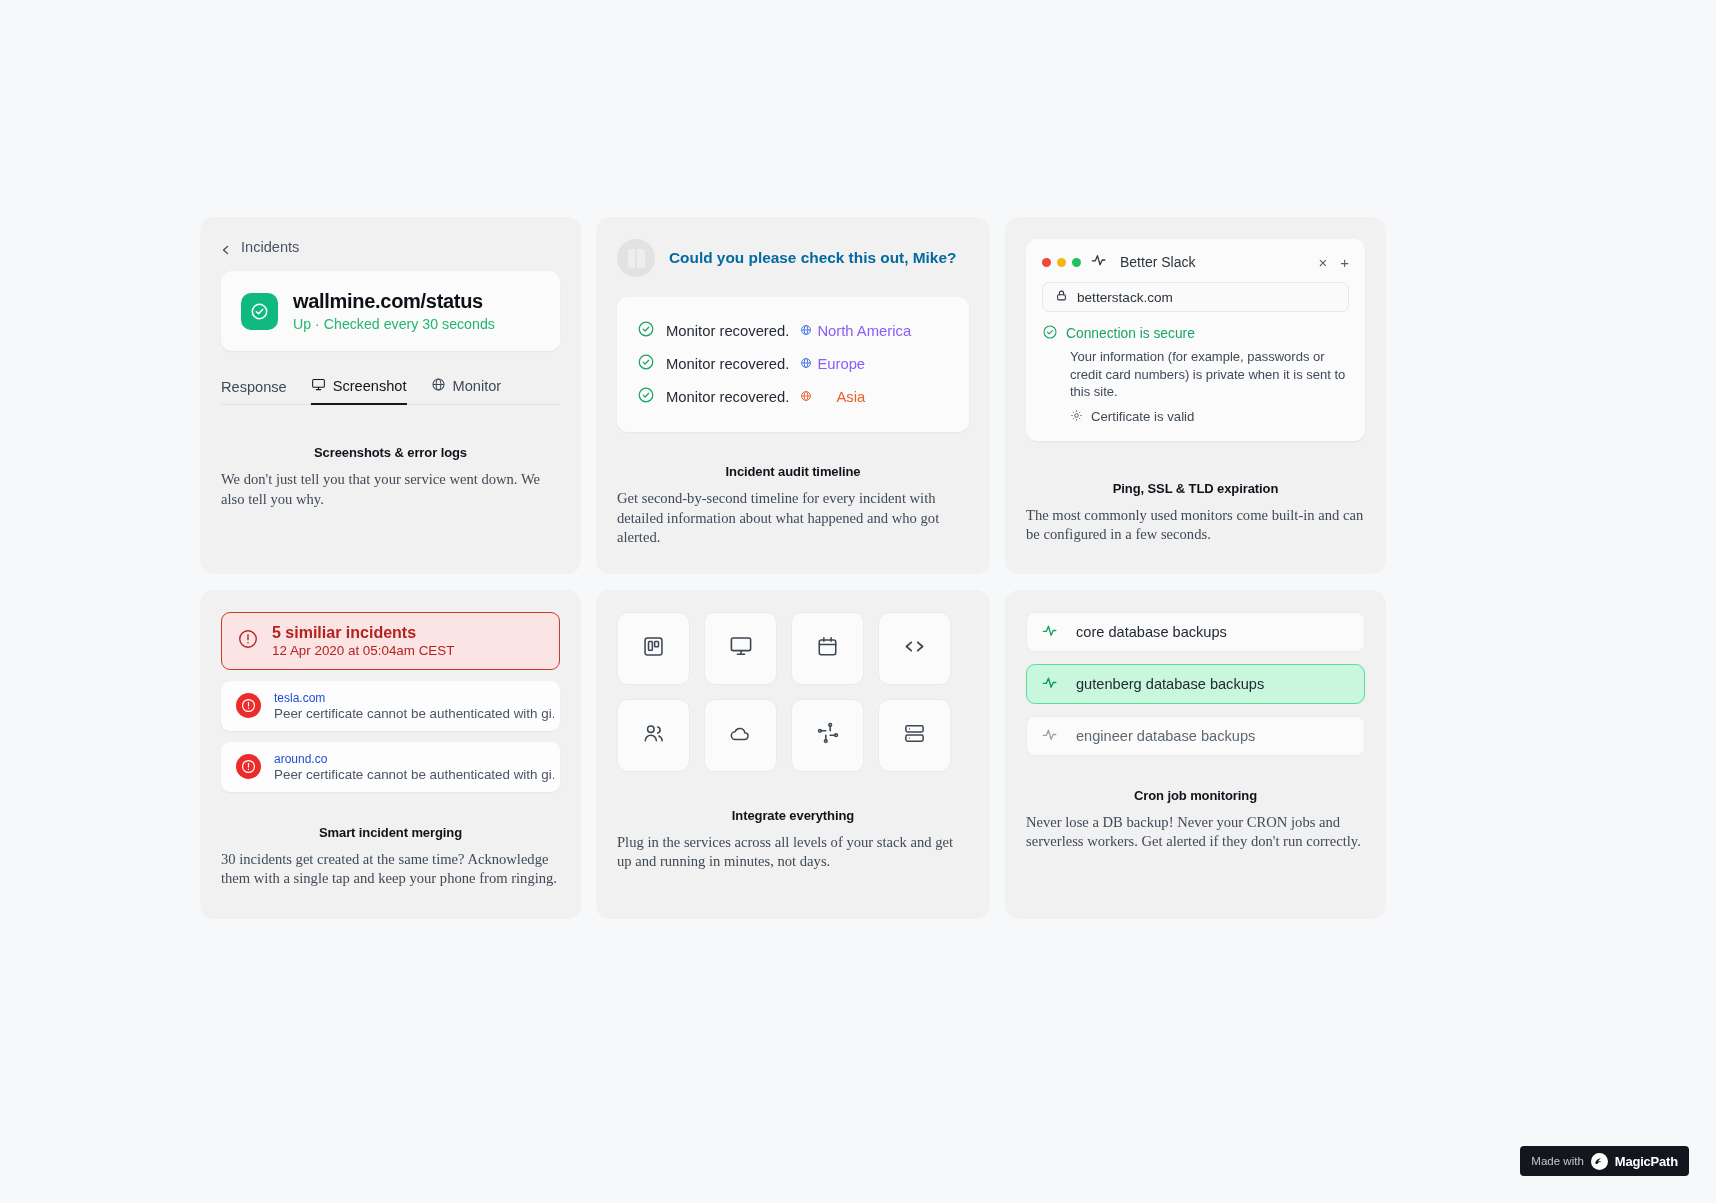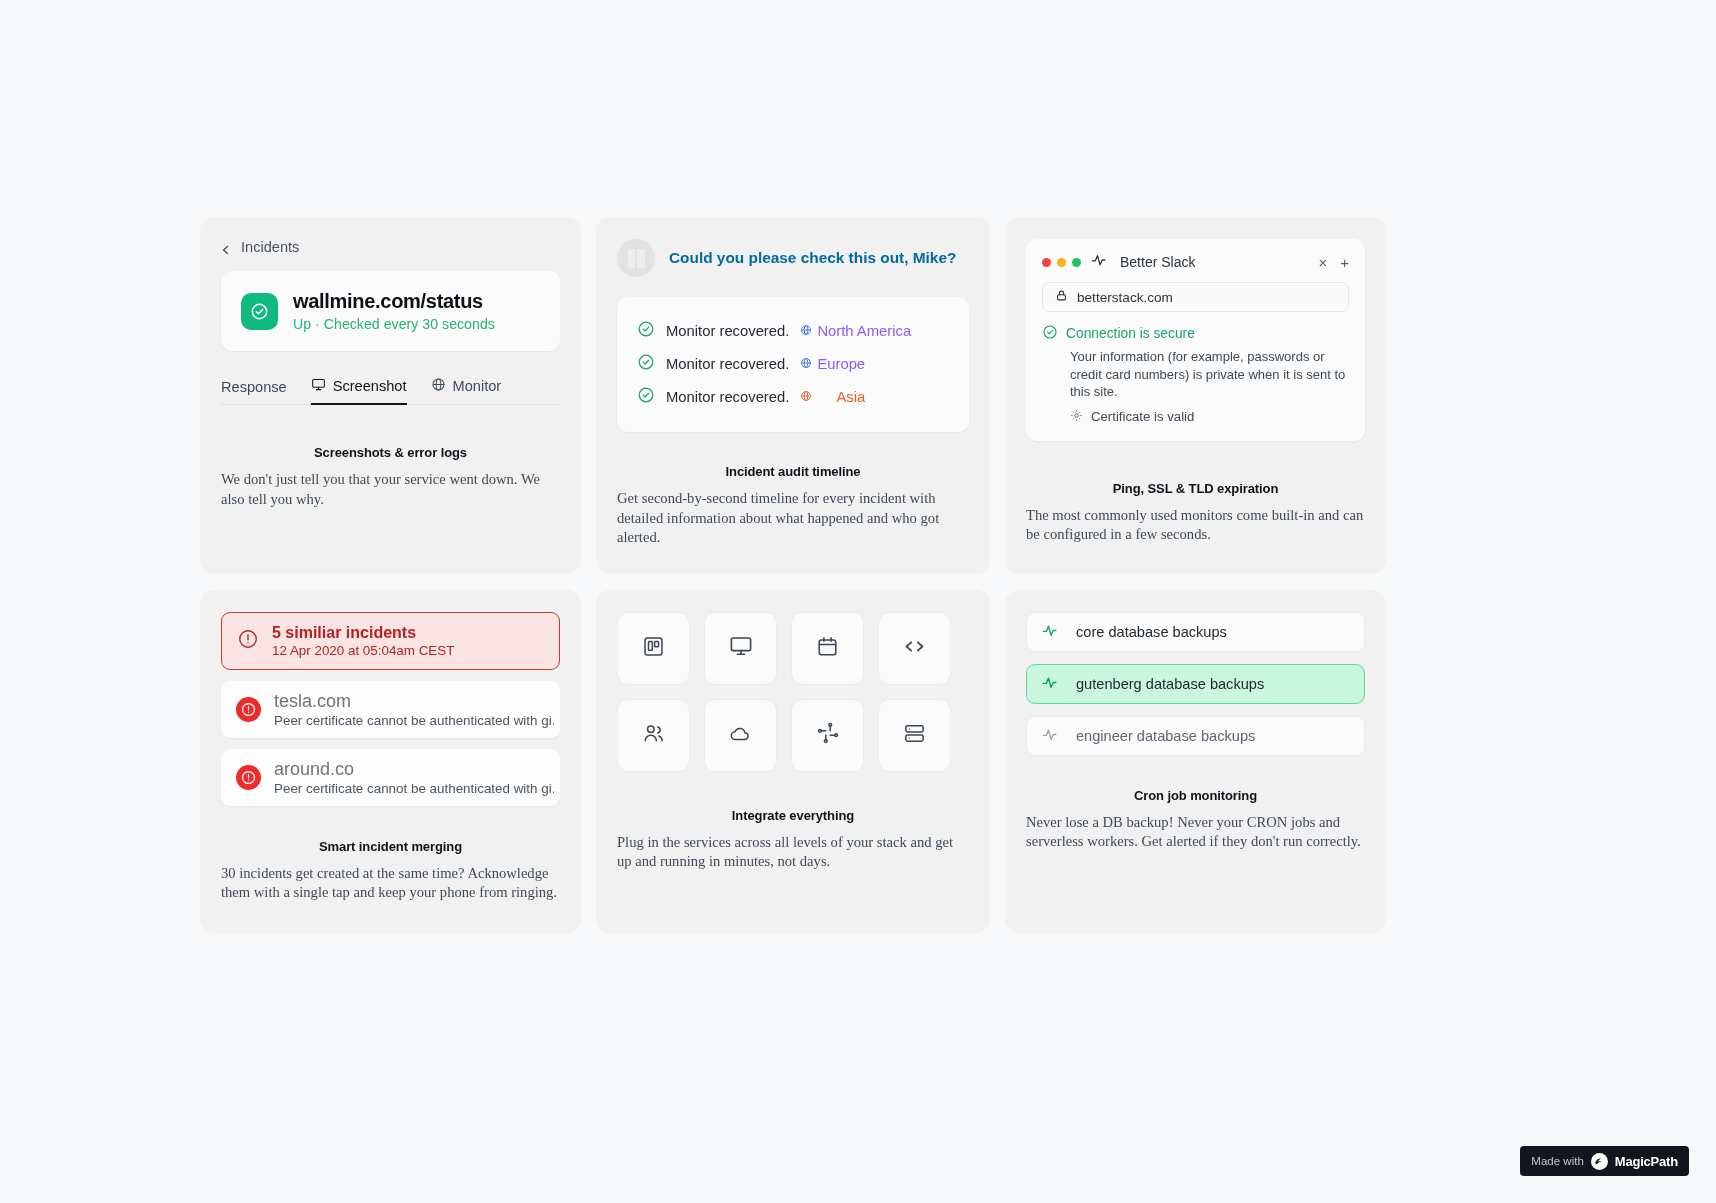--- a/index.html
+++ b/index.html
@@ -226,21 +226,21 @@
     padding: 10px 15px;
     display: flex; align-items: center; gap: 13px;
     box-shadow: 0 1px 2px rgba(16,24,40,.05);
   }
   .inc-bullet {
     width: 25px; height: 25px; border-radius: 50%;
     background: #ec2b2b;
     display: flex; align-items: center; justify-content: center;
     flex: 0 0 auto;
   }
-  .inc-host { font-size: 18px; color: #737373; }
+  .inc-host { font-size: 12px; color: #1d4ed8; }
   .inc-msg {
     font-size: 13.4px; color: #4b5563; margin-top: 1px;
     white-space: nowrap; overflow: hidden; text-overflow: clip;
     max-width: 280px;
   }
   .sec4-text { margin-top: 33px; }
 
   
   .icon-grid {
     display: grid;

